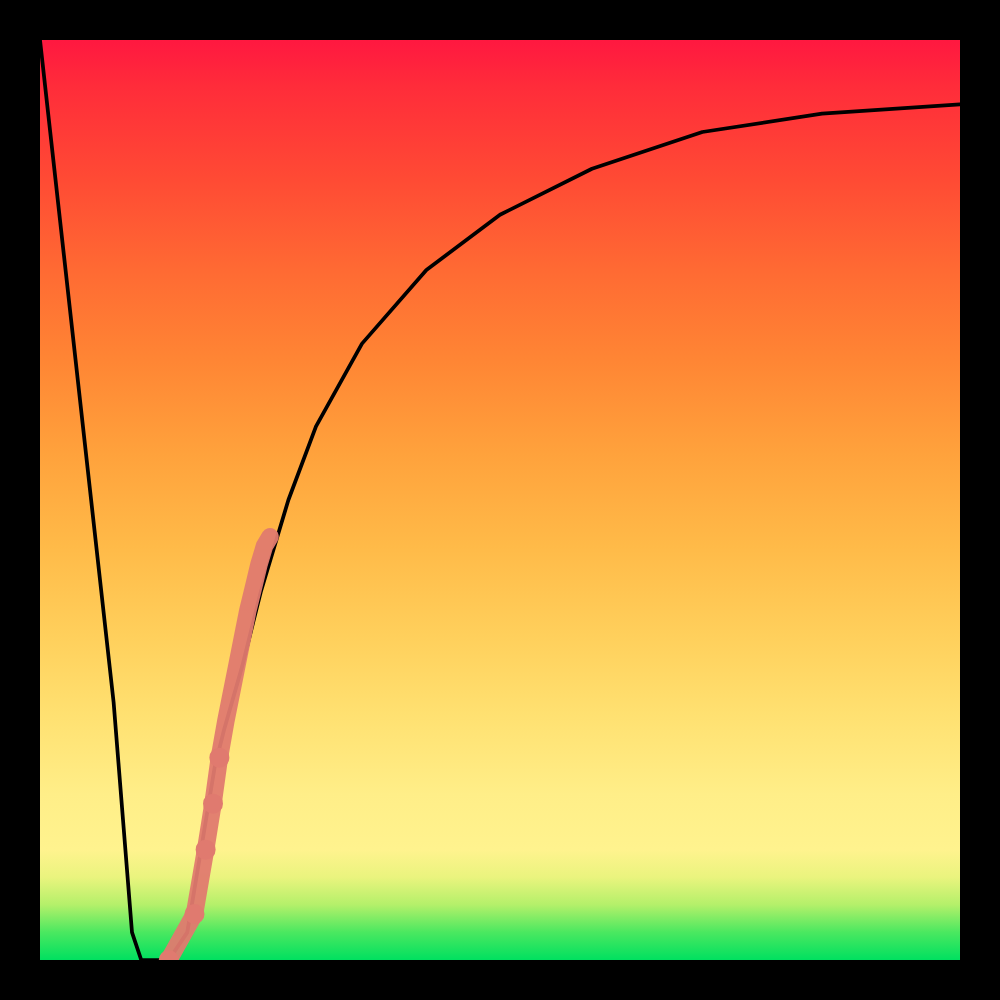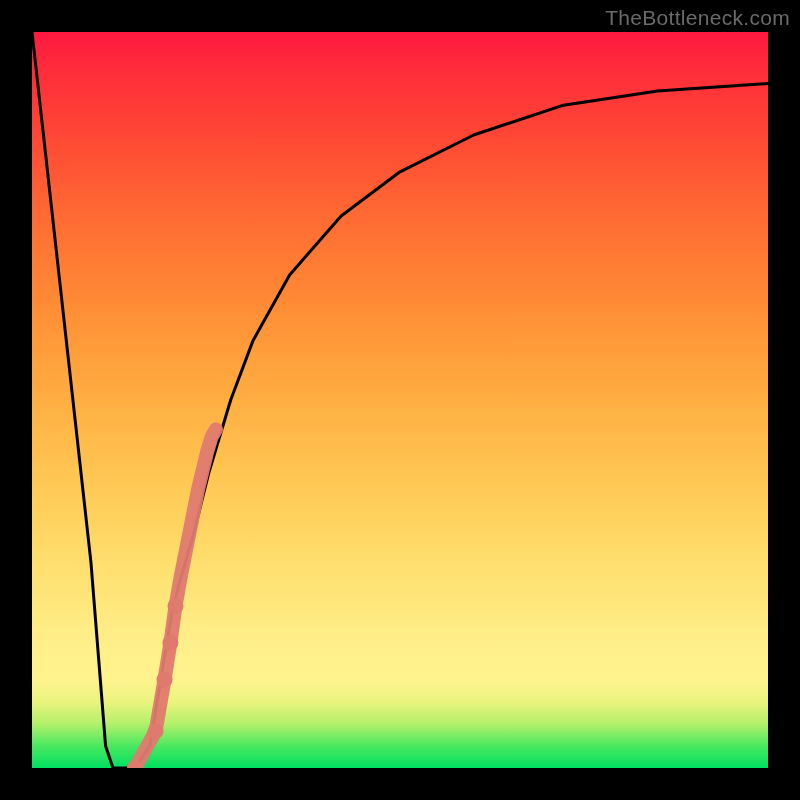--- a/index.html
+++ b/index.html
@@ -69,14 +69,13 @@
       <g id="dots-group">
           <path d="M103.0 736.0 L123.6 699.2 L132.5 647.7 L138.4 610.9 L143.5 574.1 L148.7 544.6 L153.1 522.6 L157.5 500.5 L161.9 478.4 L166.3 456.3 L170.8 437.9 L175.2 419.5 L179.6 404.8 L184.0 397.4" fill="none" stroke="#e07a6f" stroke-width="14" stroke-linecap="round" opacity="0.95"></path>
           <circle cx="103.0" cy="736.0" r="8" fill="#e07a6f"></circle>
           <circle cx="123.6" cy="699.2" r="8" fill="#e07a6f"></circle>
           <circle cx="132.5" cy="647.7" r="8" fill="#e07a6f"></circle>
           <circle cx="138.4" cy="610.9" r="8" fill="#e07a6f"></circle>
           <circle cx="143.5" cy="574.1" r="8" fill="#e07a6f"></circle>
         </g>
     </svg>
   </div>
-  <div class="watermark">TheBottleneck.com</div>
 </div>
 
 </body></html>

